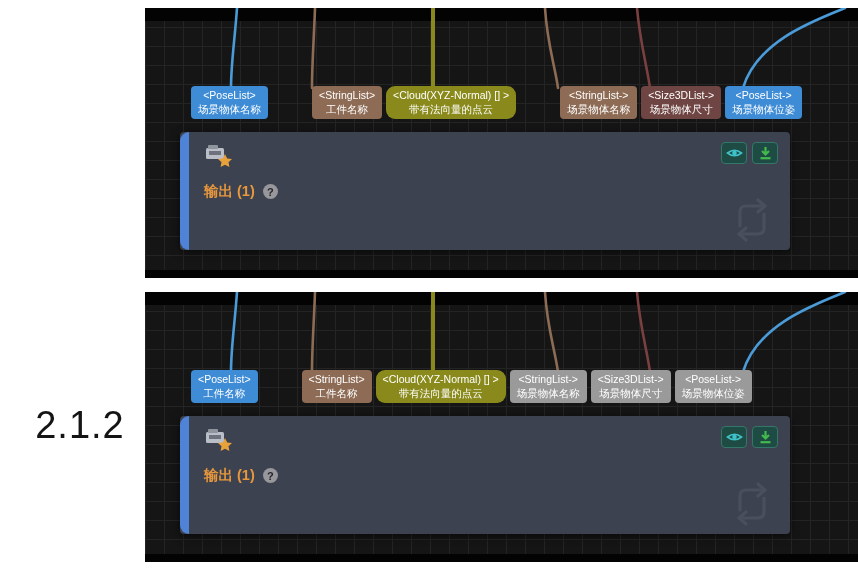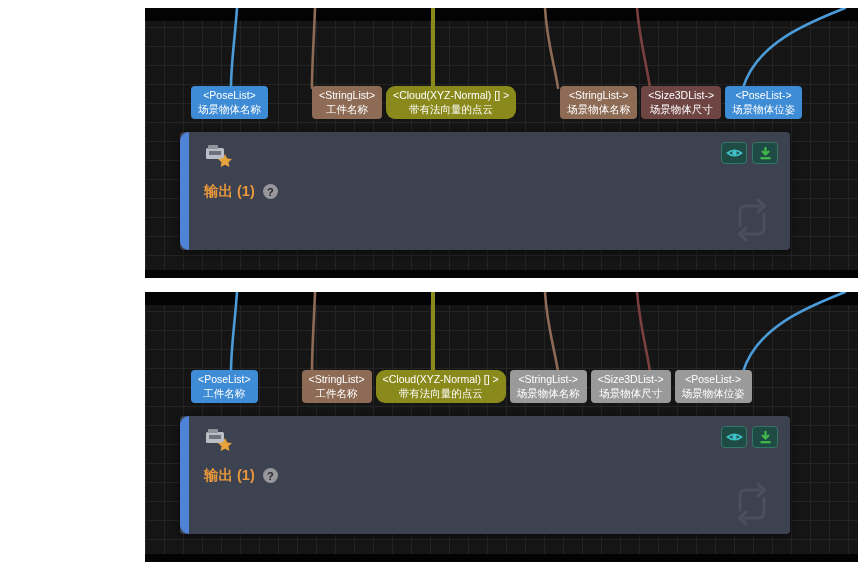--- a/index.html
+++ b/index.html
@@ -74,20 +74,21 @@
     display:flex; align-items:center; justify-content:center; cursor:pointer;
   }
 
   .watermark { position:absolute; right:10px; bottom:2px; }
 </style>
 </head>
 <body>
 
 <div class="stage">
 
+  <div class="version-label v2">2.1.2</div>
 
   <div class="panel p1">
     <div class="band-top"></div>
     <div class="band-bottom"></div>
 
     <svg class="wires" width="713" height="270" viewBox="0 0 713 270">
       <path class="wire-blue" d="M92 0 C 90 30, 86 55, 86 80"></path>
       <path class="wire-brown" d="M170 0 C 169 30, 167 55, 167 80"></path>
       <path class="wire-olive" d="M288 0 L 288 80"></path>
       <path class="wire-brown" d="M400 0 C 402 35, 410 58, 413 80"></path>

